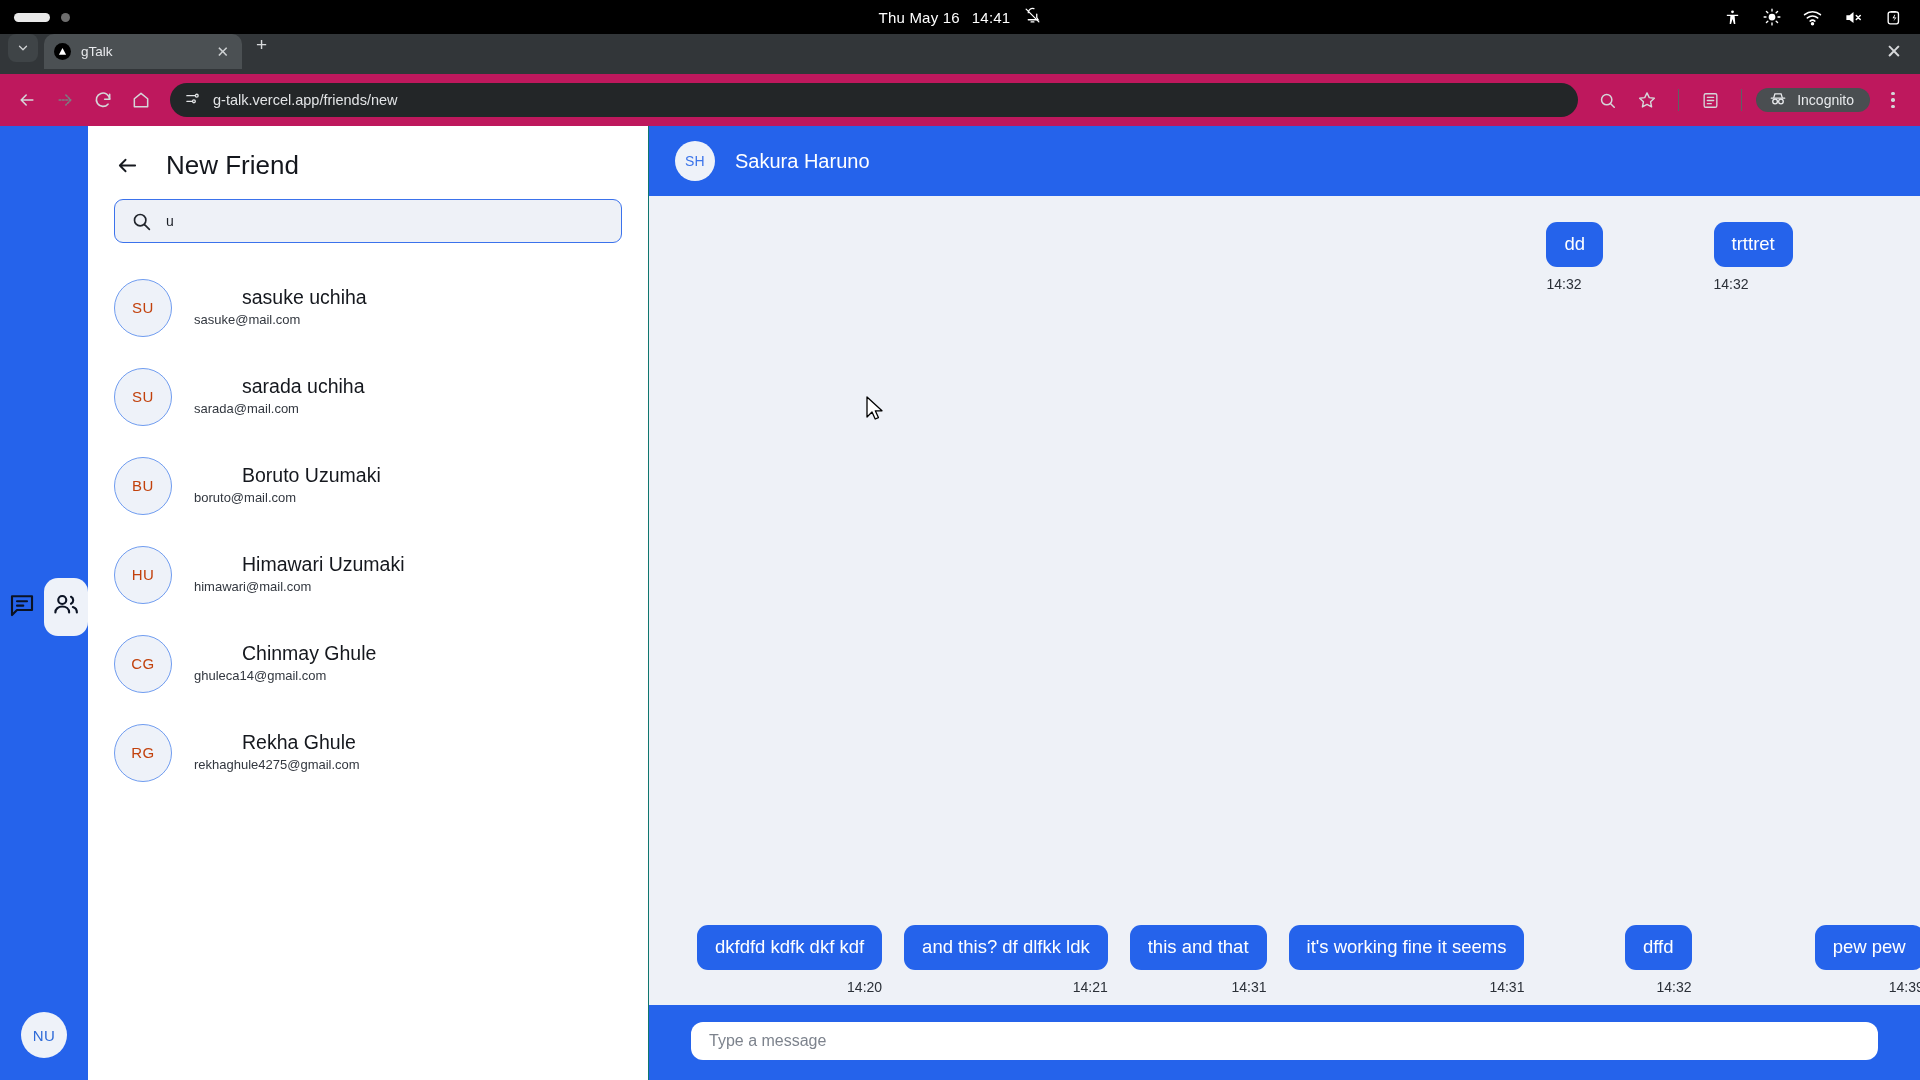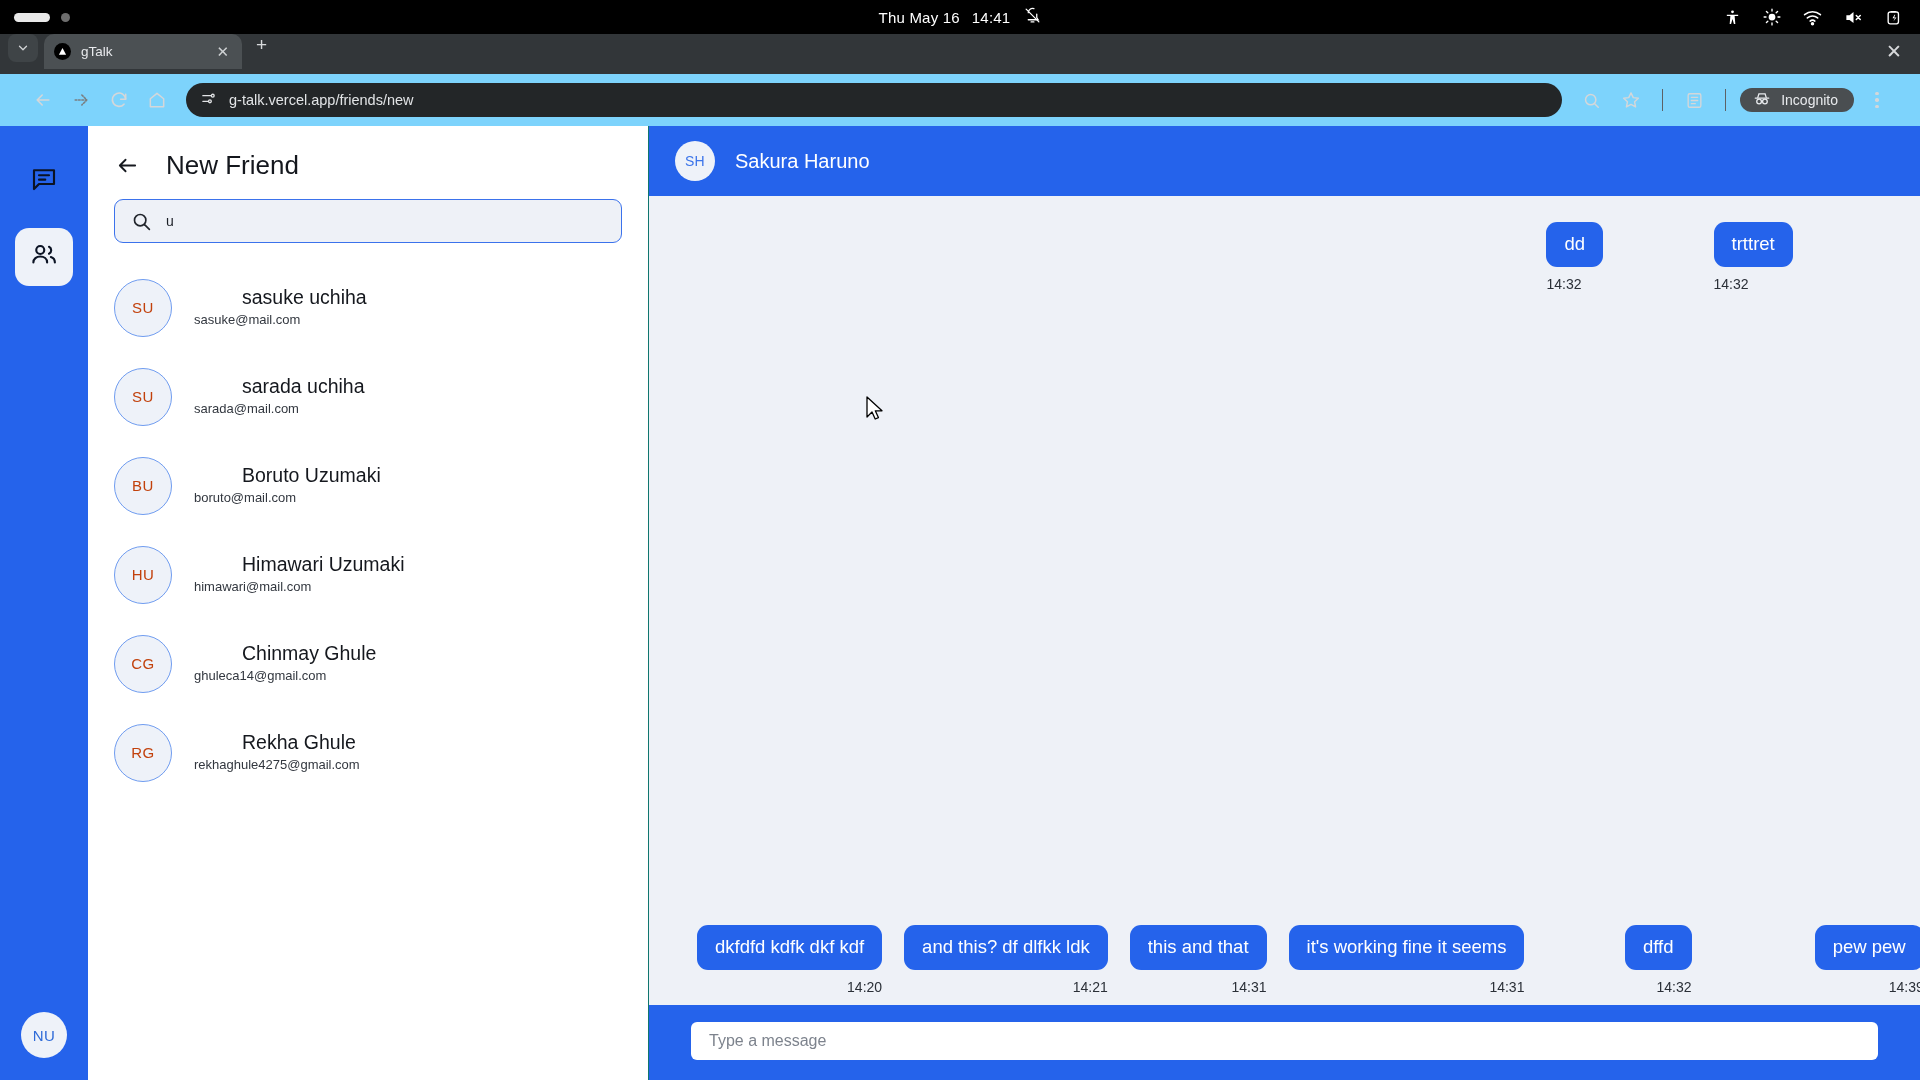--- a/index.html
+++ b/index.html
@@ -55,22 +55,22 @@
   }
   .tab-title { flex: 1; white-space: nowrap; overflow: hidden; }
   .tab-close { color: #cfd2d4; font-size: 15px; line-height: 1; padding: 2px 3px; }
   .tab-new { color: #d7d9db; font-size: 19px; margin: 0 0 7px 14px; }
   .win-close {
     position: absolute; right: 18px; top: 8px;
     color: #d7d9db; font-size: 19px; line-height: 1;
   }
 
   .toolbar {
-    height: 52px; background: #7dd3fc;
-    display: flex; align-items: center; gap: 4px; padding: 0 26px;
+    height: 52px; background: #be185d;
+    display: flex; align-items: center; gap: 4px; padding: 0 10px;
   }
   .tb-btn {
     width: 34px; height: 34px; border-radius: 50%;
     display: flex; align-items: center; justify-content: center; color: #d5d7d9;
   }
   .tb-btn.disabled { color: #7a7e81; }
   .omnibox {
     flex: 1; height: 34px; margin: 0 8px;
     background: #232628; border-radius: 18px;
     display: flex; align-items: center; gap: 12px; padding: 0 14px;
@@ -89,21 +89,21 @@
 
   
   .viewport {
     height: calc(1080px - 34px - 40px - 52px);
     display: flex; background: #fff;
   }
 
   
   .rail {
     width: 88px; flex: none; background: #2563eb;
-    display: flex; flex-direction: column; align-items: center;
+    display: flex; flex-direction: row; align-items: center;
     padding-top: 26px; position: relative;
   }
   .rail-btn {
     width: 58px; height: 58px; border-radius: 14px;
     display: flex; align-items: center; justify-content: center;
     margin-bottom: 18px; color: #0b1324;
   }
   .rail-btn.active { background: #eef2f9; }
   .rail-avatar {
     position: absolute; bottom: 22px; left: 50%; transform: translateX(-50%);
@@ -169,21 +169,21 @@
   .bubble {
     background: #2563eb; color: #fff; font-size: 18.5px;
     border-radius: 11px; padding: 11px 18px 13px 18px;
     line-height: 1.15; white-space: nowrap;
   }
   .msg-time { font-size: 14px; color: #2a2f37; margin-top: 9px; }
   .composer {
     background: #2563eb; padding: 17px 42px 20px 42px; flex: none;
   }
   .composer-input {
-    height: 38px; background: #fff; border-radius: 6px;
+    height: 38px; background: #fff; border-radius: 12px;
     display: flex; align-items: center; padding: 0 18px;
     color: #7d838d; font-size: 16px;
   }
   .cursor { position: absolute; pointer-events: none; }
 </style>
 </head>
 <body>
 
 <div class="os-bar">
   <div class="os-left">

